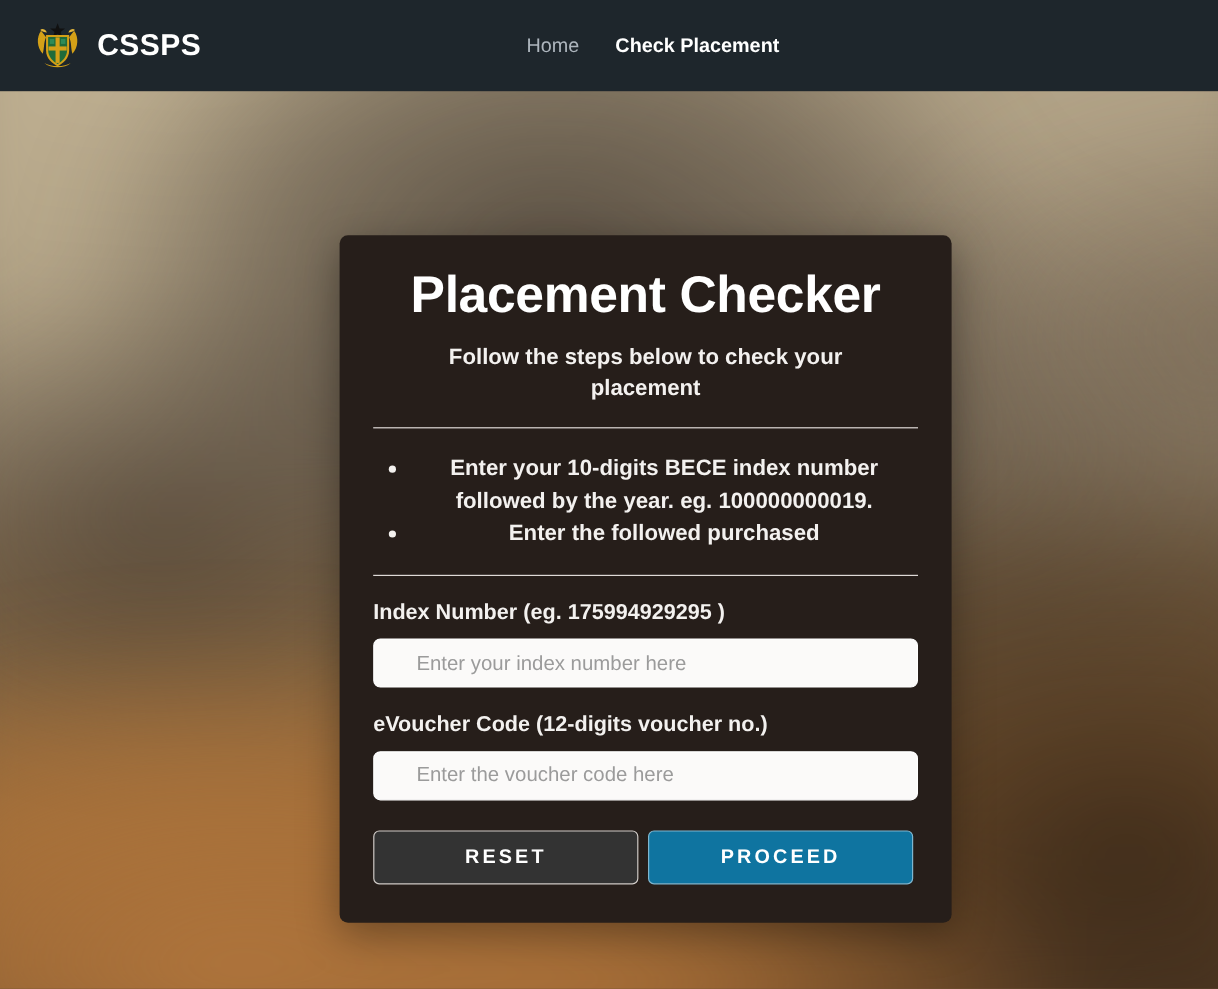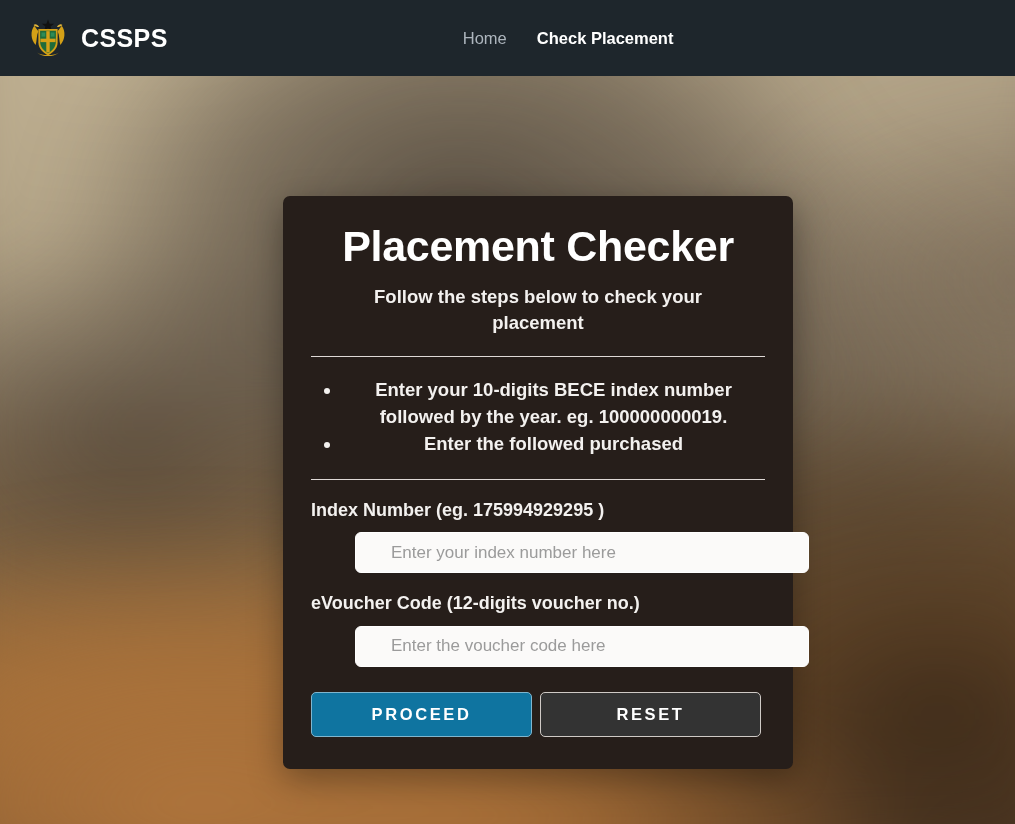--- a/index.html
+++ b/index.html
@@ -55,21 +55,20 @@
 
   
   .navbar {
     position: relative;
     z-index: 3;
     height: 76px;
     background: #1e262c;
     display: flex;
     align-items: center;
     padding: 0 26px;
-    gap: 24px;
   }
   .brand {
     display: flex;
     align-items: center;
     gap: 11px;
     text-decoration: none;
   }
   .brand-logo {
     width: 44px;
     height: 44px;
@@ -168,21 +167,20 @@
     width: 100%;
     height: 41px;
     background: #fbfaf9;
     border: 1px solid #ffffff;
     border-radius: 6px;
     padding: 0 14px 0 35px;
     font-family: "Liberation Sans", "DejaVu Sans", sans-serif;
     font-size: 17px;
     color: #2b2b2b;
     outline: none;
-    margin-left: 44px;
   }
   .field-input::placeholder {
     color: #9b9b9b;
     opacity: 1;
   }
 
   .actions {
     display: flex;
     gap: 8px;
     margin-top: 25px;
@@ -272,18 +270,18 @@
       <label class="field-label" for="idx">Index Number (eg. 175994929295 )</label>
       <input id="idx" class="field-input" type="text" placeholder="Enter your index number here" style="">
     </div>
 
     <div class="field-group">
       <label class="field-label" for="vch">eVoucher Code (12-digits voucher no.)</label>
       <input id="vch" class="field-input" type="text" placeholder="Enter the voucher code here" style="">
     </div>
 
     <div class="actions">
+      <button class="btn btn-reset">Reset</button>
       <button class="btn btn-proceed">Proceed</button>
-      <button class="btn btn-reset">Reset</button>
     </div>
 
   </div>
 </div>
 
 </body></html>

